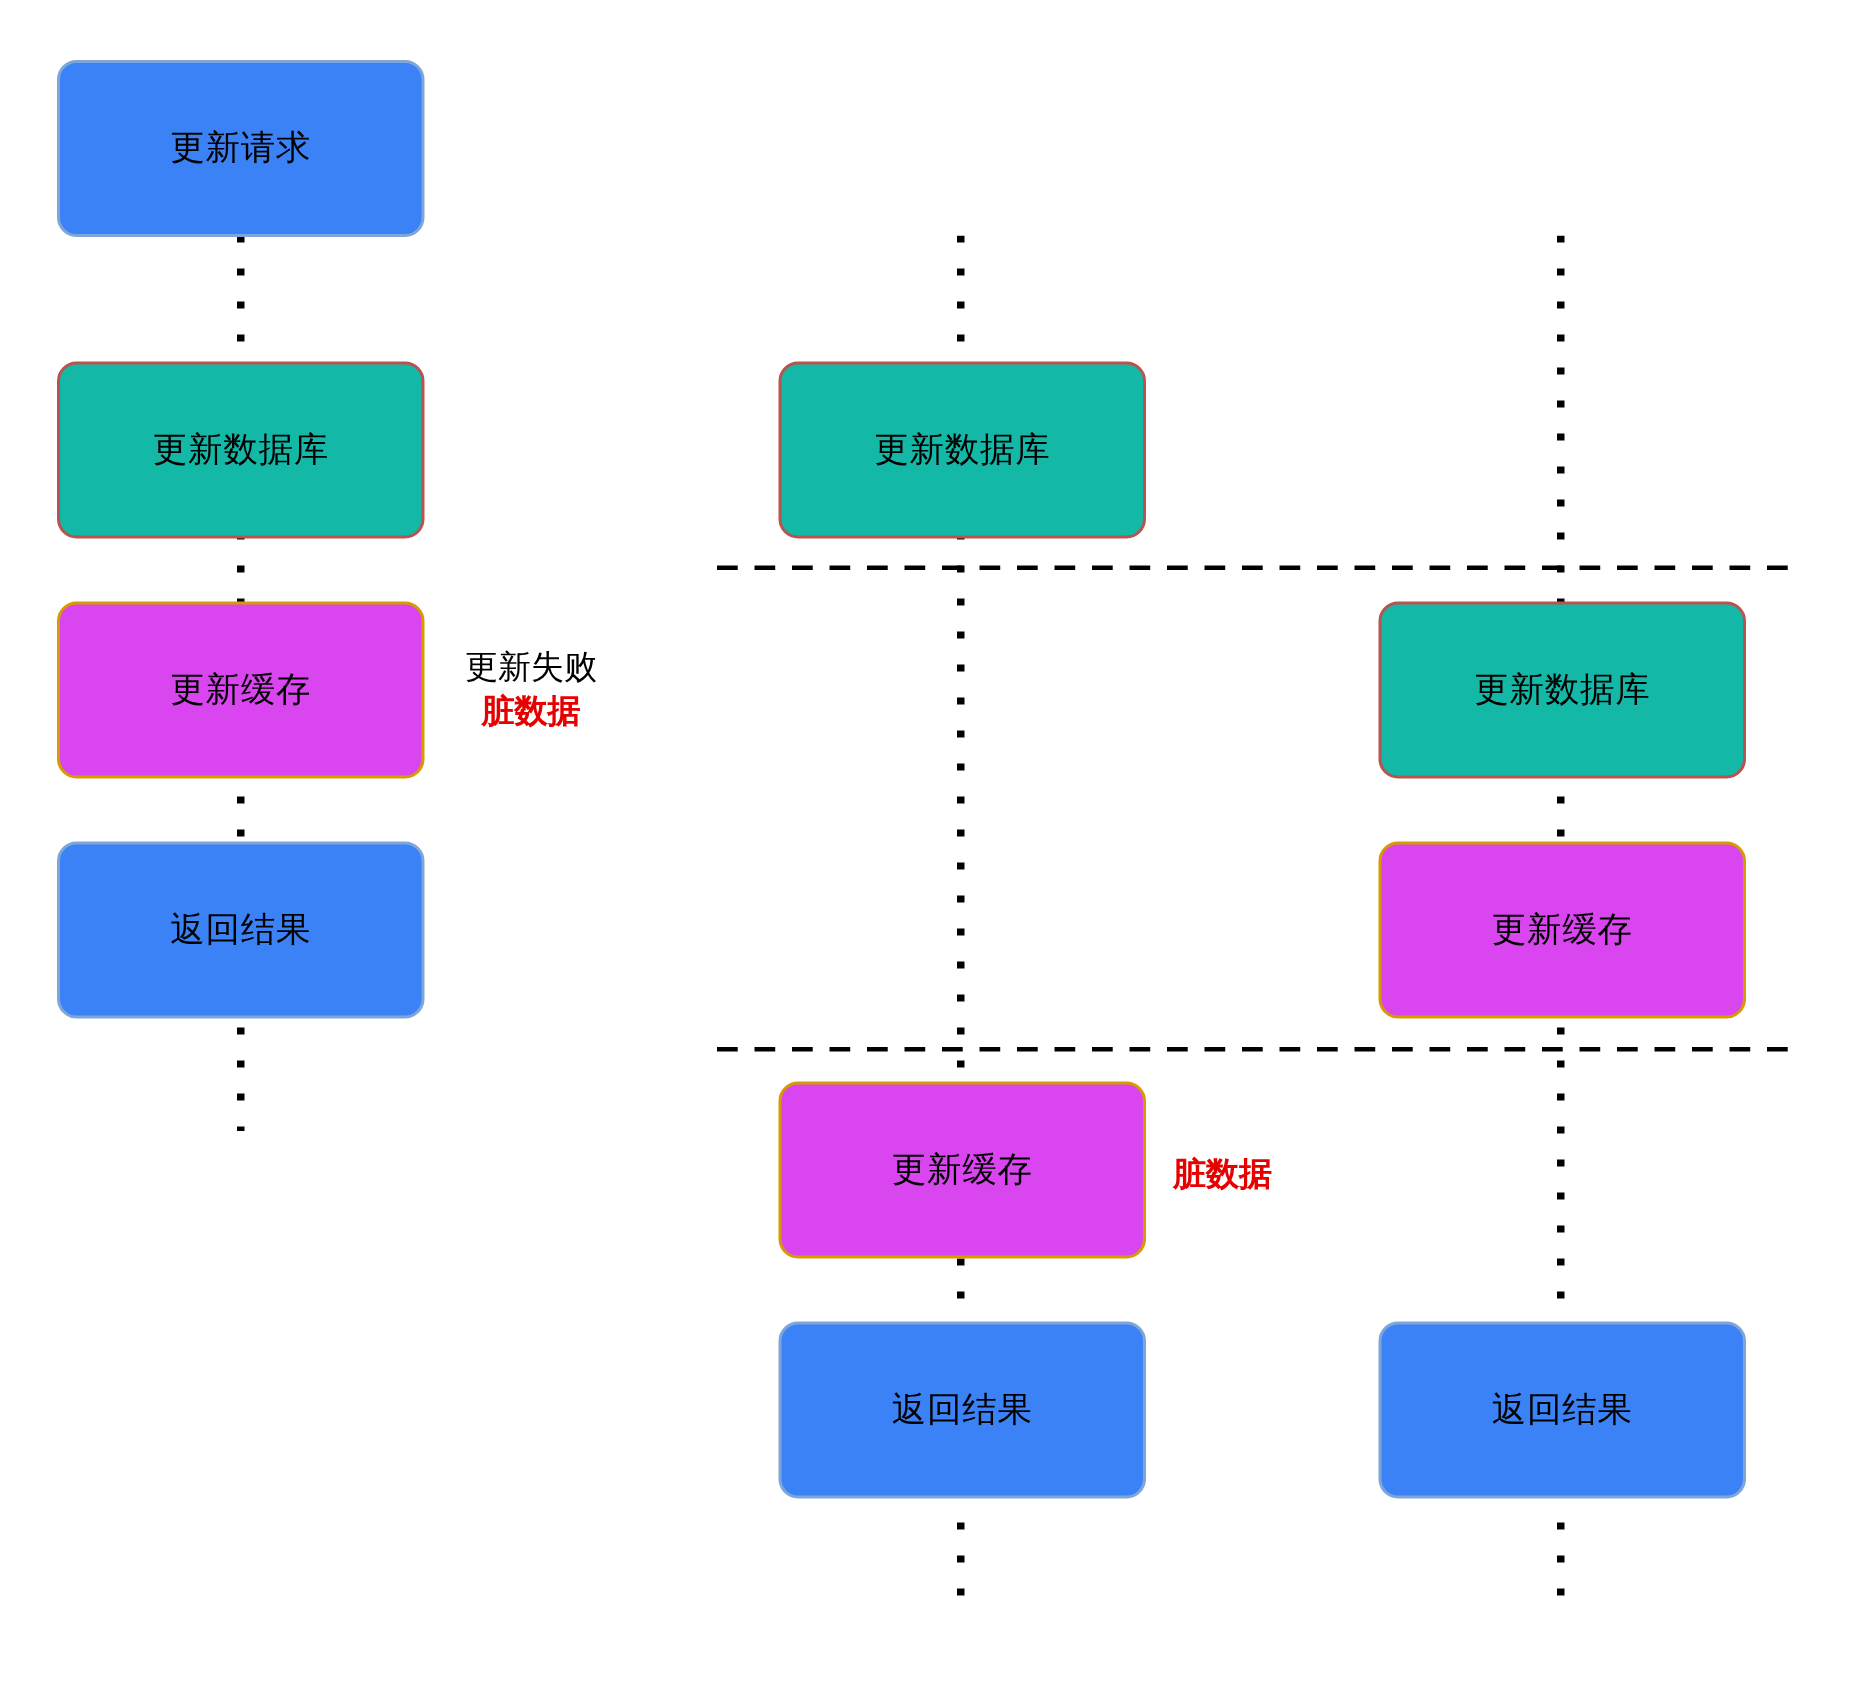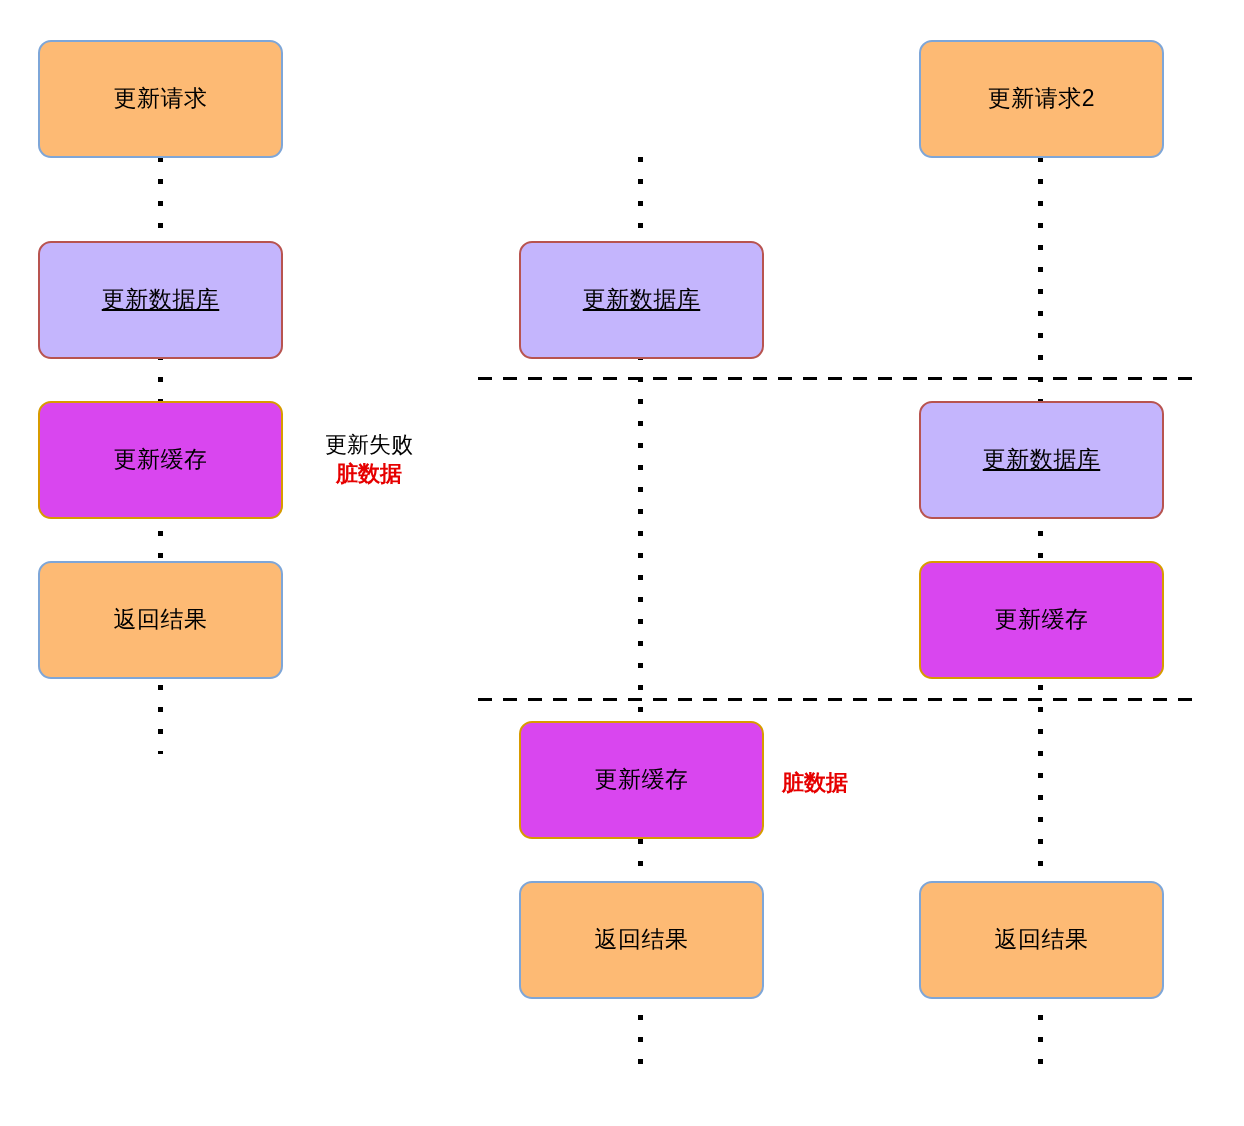--- a/index.html
+++ b/index.html
@@ -30,27 +30,26 @@
     align-items: center;
     justify-content: center;
     text-align: center;
     font-size: 23px;
     line-height: 1.2;
     color: #000000;
     letter-spacing: 0.5px;
     z-index: 3;
   }
   .node.blue {
-    background: #fdba74;
+    background: #3b82f6;
     border-color: #7ea6d8;
   }
   .node.pink {
-    background: #c4b5fd;
+    background: #14b8a6;
     border-color: #b85450;
-    text-decoration: underline;
   }
   .node.orange {
     background: #d946ef;
     border-color: #d79b00;
   }
 
   
   .lifeline {
     position: absolute;
     width: 5px;
@@ -111,21 +110,21 @@
   </div>
 
   <div class="node orange" style="left:38px; top:401px; width:245px; height:118px;">
     <span>更新缓存</span>
   </div>
 
   <div class="node blue" style="left:38px; top:561px; width:245px; height:118px;">
     <span>返回结果</span>
   </div>
 
-  <div class="annotation" style="left:313px; top:430px; width:112px;">
+  <div class="annotation" style="left:298px; top:430px; width:112px;">
     <span class="line-black">更新失败</span>
     <span class="line-red">脏数据</span>
   </div>
 
   <div class="lifeline" style="left:638px; top:157px; height:917px;"></div>
 
 
   <div class="node pink" style="left:519px; top:241px; width:245px; height:118px;">
     <span>更新数据库</span>
   </div>
@@ -137,23 +136,20 @@
   <div class="node blue" style="left:519px; top:881px; width:245px; height:118px;">
     <span>返回结果</span>
   </div>
 
   <div class="annotation solo-red" style="left:782px; top:768px; width:120px; text-align:left;">
     <span>脏数据</span>
   </div>
 
   <div class="lifeline" style="left:1038px; top:157px; height:917px;"></div>
 
-  <div class="node blue" style="left:919px; top:40px; width:245px; height:118px;">
-    <span>更新请求2</span>
-  </div>
 
   <div class="node pink" style="left:919px; top:401px; width:245px; height:118px;">
     <span>更新数据库</span>
   </div>
 
   <div class="node orange" style="left:919px; top:561px; width:245px; height:118px;">
     <span>更新缓存</span>
   </div>
 
   <div class="node blue" style="left:919px; top:881px; width:245px; height:118px;">

